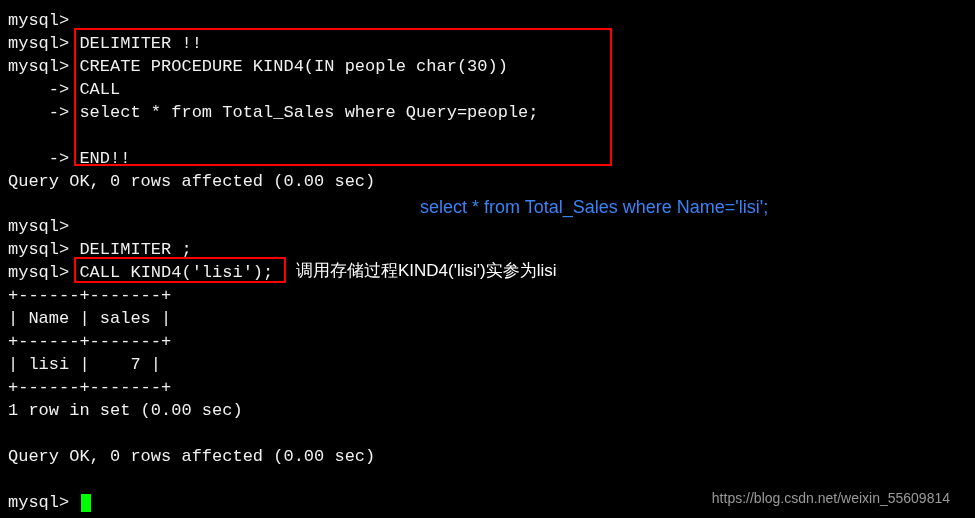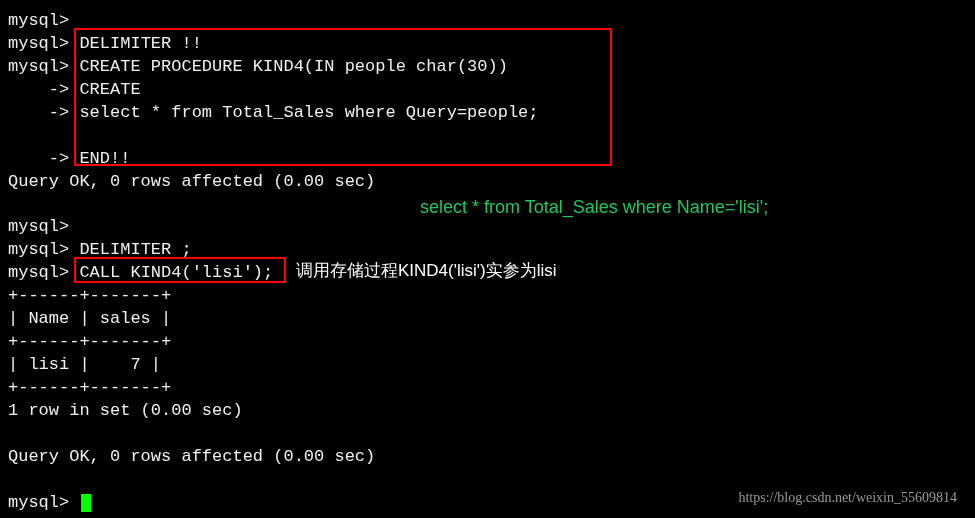--- a/index.html
+++ b/index.html
@@ -50,50 +50,50 @@
       position: absolute;
       border: 2px solid #ff0000;
       left: 74px;
       top: 257px;
       width: 212px;
       height: 26px;
       pointer-events: none;
     }
     .anno1 {
       position: absolute;
-      color: #22c55e;
+      color: #3b82f6;
       font-family: Arial, "Microsoft YaHei", sans-serif;
       font-size: 18px;
       left: 420px;
       top: 195px;
     }
     .anno2 {
       position: absolute;
       color: #ffffff;
       font-family: Arial, "Microsoft YaHei", sans-serif;
       font-size: 17px;
       left: 296px;
       top: 260px;
     }
     .watermark {
       position: absolute;
-      right: 18px;
+      right: 25px;
       bottom: 10px;
-      font-family: Liberation Serif, serif;
+      font-family: Liberation Sans, sans-serif;
       font-size: 14px;
       color: #9a9a9a;
     }
   </style>
 </head>
 <body>
 
 <div class="line"><span class="prompt">mysql&gt;</span><span> </span></div>
 <div class="line"><span class="prompt">mysql&gt;</span><span> DELIMITER !!</span></div>
 <div class="line"><span class="prompt">mysql&gt;</span><span> CREATE PROCEDURE KIND4(IN people char(30))</span></div>
-<div class="line"><span class="cont">    -&gt;</span><span> CREATE</span></div>
+<div class="line"><span class="cont">    -&gt;</span><span> CALL</span></div>
 <div class="line"><span class="cont">    -&gt;</span><span> select * from Total_Sales where Query=people;</span></div>
 <div class="line"><span></span>&nbsp;</div>
 <div class="line"><span class="cont">    -&gt;</span><span> END!!</span></div>
 <div class="line"><span>Query OK, 0 rows affected (0.00 sec)</span></div>
 <div class="line">&nbsp;</div>
 <div class="line"><span class="prompt">mysql&gt;</span><span> </span></div>
 <div class="line"><span class="prompt">mysql&gt;</span><span> DELIMITER ;</span></div>
 <div class="line"><span class="prompt">mysql&gt;</span><span> CALL KIND4('lisi');</span></div>
 <div class="line"><span>+------+-------+</span></div>
 <div class="line"><span>| Name | sales |</span></div>

